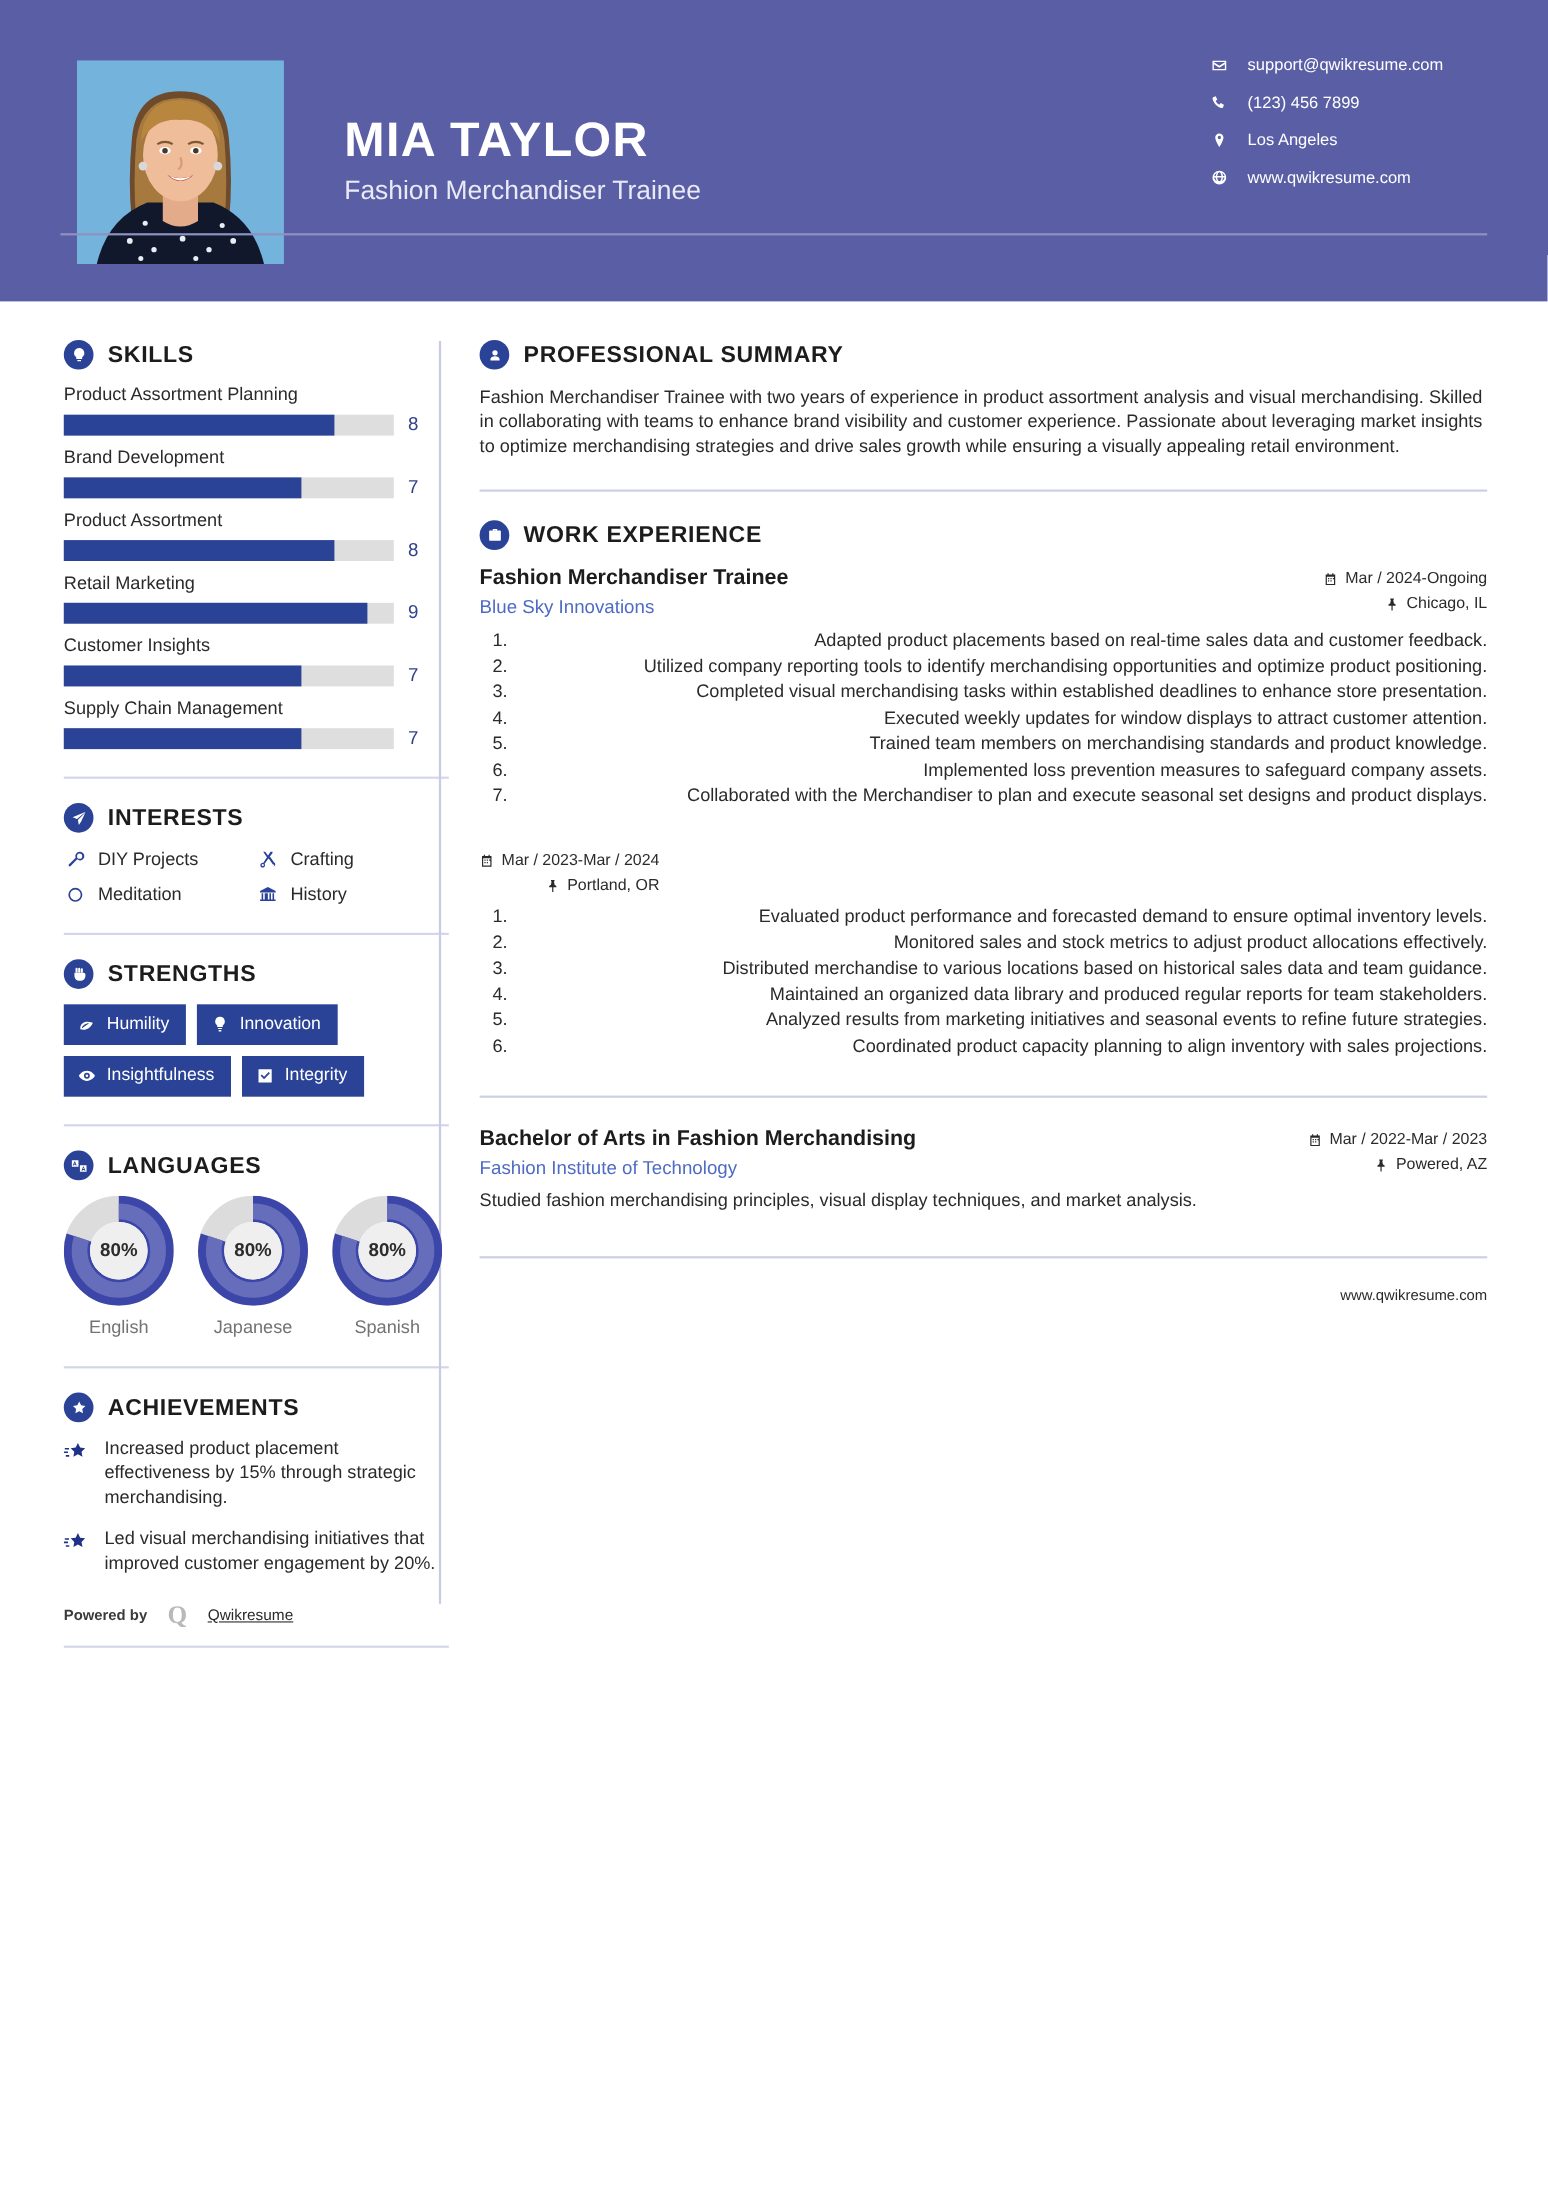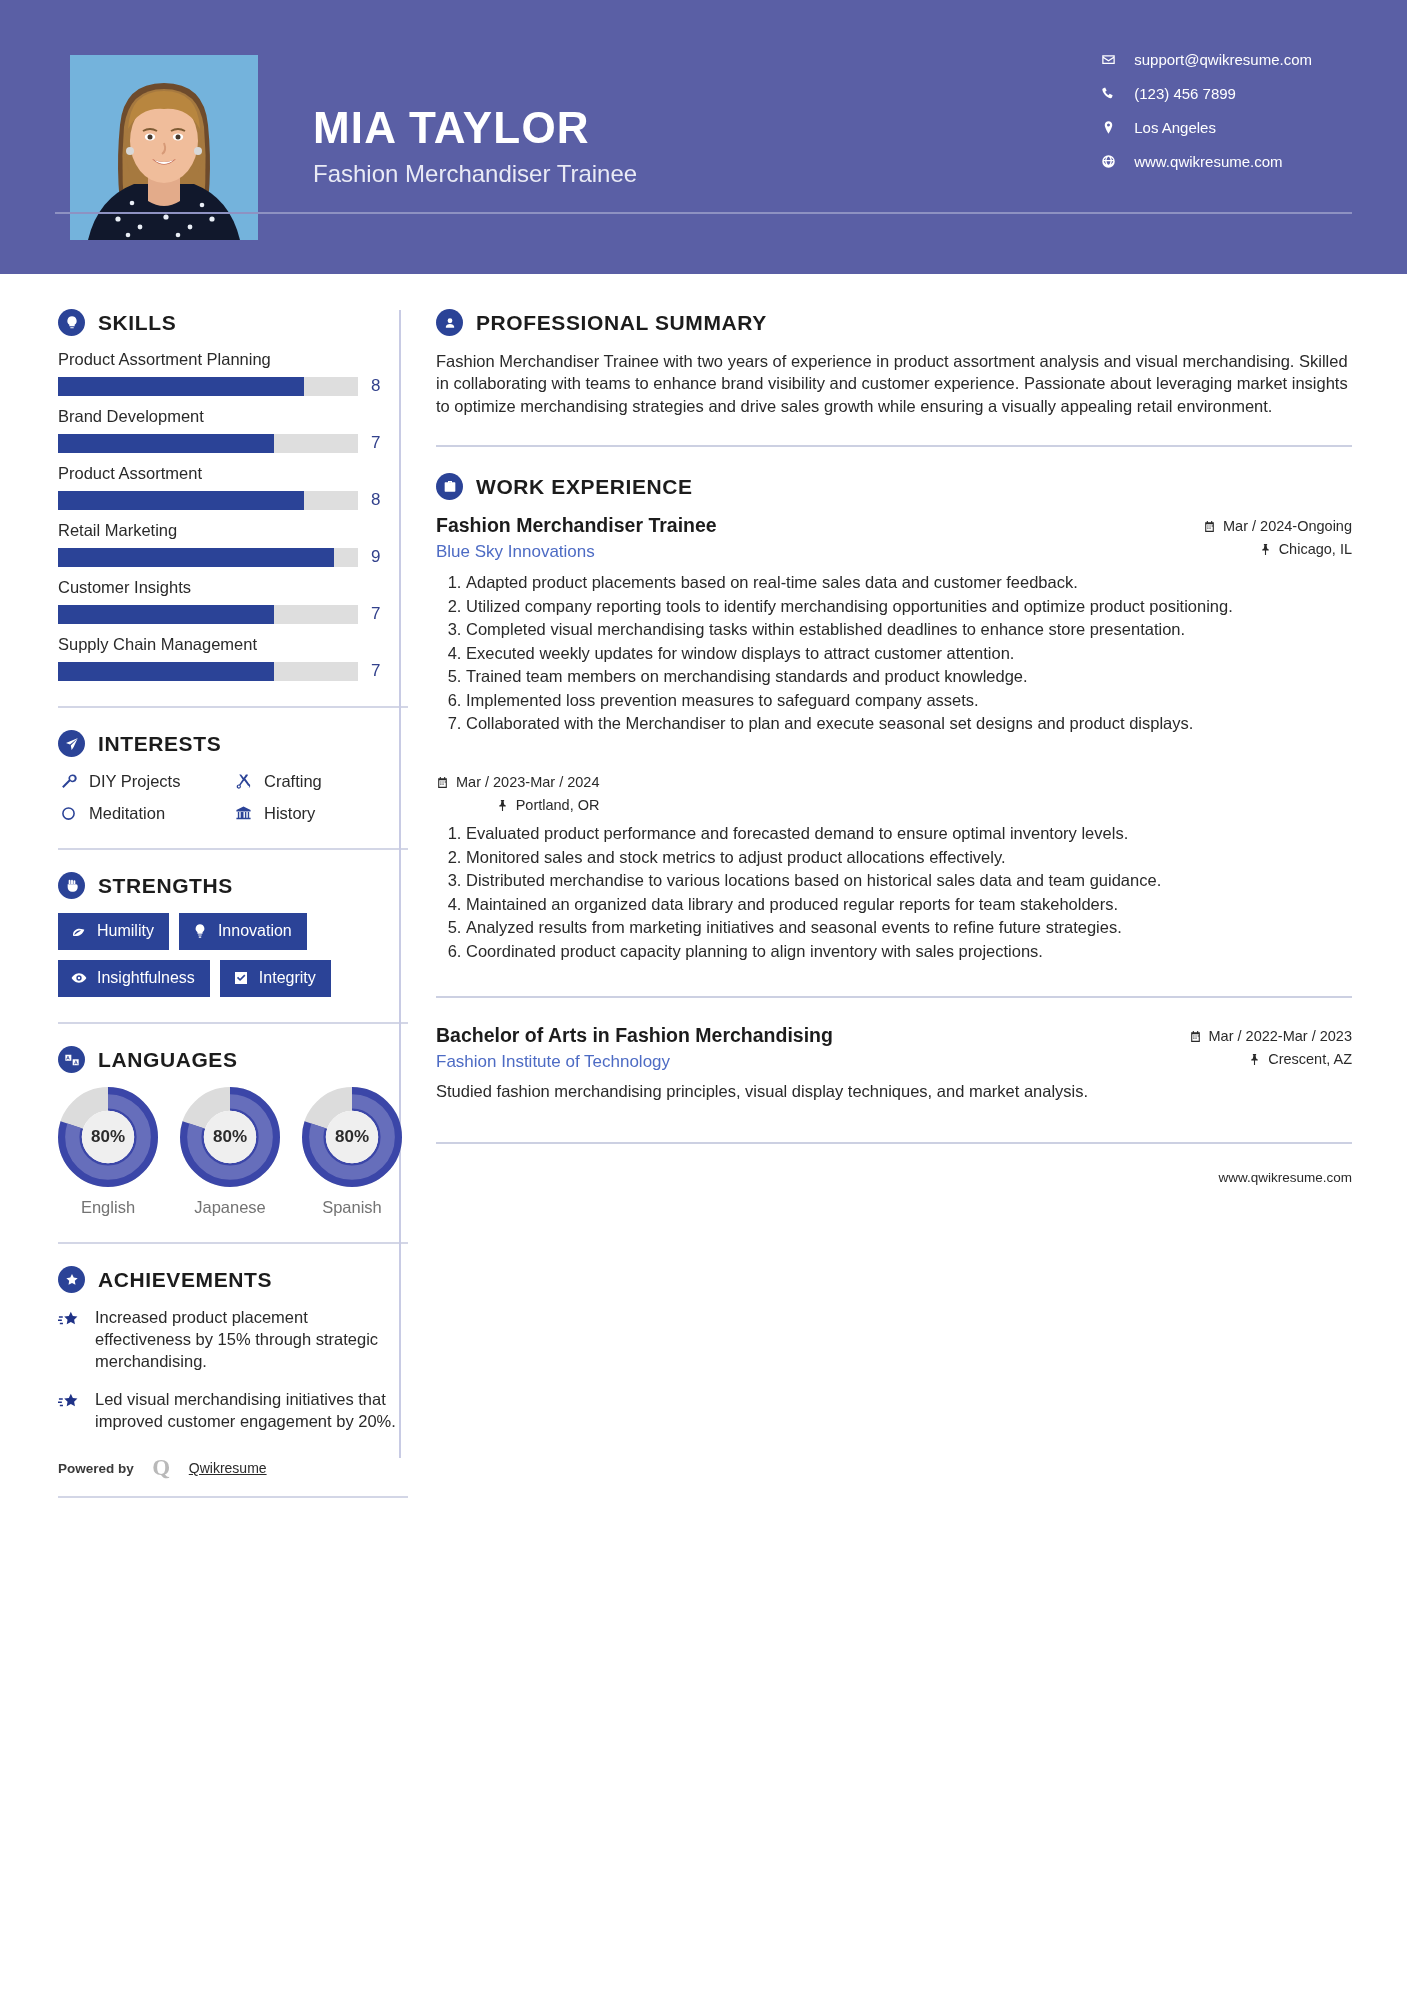--- a/index.html
+++ b/index.html
@@ -226,20 +226,21 @@
   }
   .meta-row + .meta-row { margin-top: 7px; }
   .meta-row svg { width: 13px; height: 13px; fill: #2a2a2a; flex: none; }
   .entry-org {
     font-size: 17px; color: #4d6bc4; margin-top: 5px;
   }
   .bullets { margin: 9px 0 0 0; padding-left: 30px; }
   .bullets li {
     font-size: 16.5px; line-height: 1.36; color: #2a2a2a;
     margin-bottom: 1px;
+    text-align: right;
   }
   .edu-desc { font-size: 16.5px; line-height: 1.36; color: #2a2a2a; margin-top: 8px; }
 
   .right-foot {
     display: flex; justify-content: flex-end;
     font-size: 13.5px; color: #2a2a2a;
     margin-top: 6px;
   }
 </style>
 </head>
@@ -668,21 +669,21 @@
             <div class="meta-row">
               <svg viewBox="0 0 24 24">
                   <path d="M7 2v2H4v18h16V4h-3V2h-2v2H9V2H7zM6 8h12v12H6V8zm2 2v2h2v-2H8zm4 0v2h2v-2h-2zm4 0v2h2v-2h-2zM8 14v2h2v-2H8zm4 0v2h2v-2h-2z"></path>
                 </svg>
               <span>Mar / 2022-Mar / 2023</span>
             </div>
             <div class="meta-row">
               <svg viewBox="0 0 24 24">
                   <path d="M9 2h6v2h-1l1 6 3 2v2h-5v8h-2v-8H6v-2l3-2 1-6H9V2z"></path>
                 </svg>
-              <span>Crescent, AZ</span>
+              <span>Powered, AZ</span>
             </div>
           </div>
         </div>
         <div class="edu-desc">Studied fashion merchandising principles, visual display techniques, and market analysis.</div>
       </div>
 
       <div class="r-sep" style="margin-top:40px;"></div>
 
       <div class="right-foot">
         <span>www.qwikresume.com</span>

